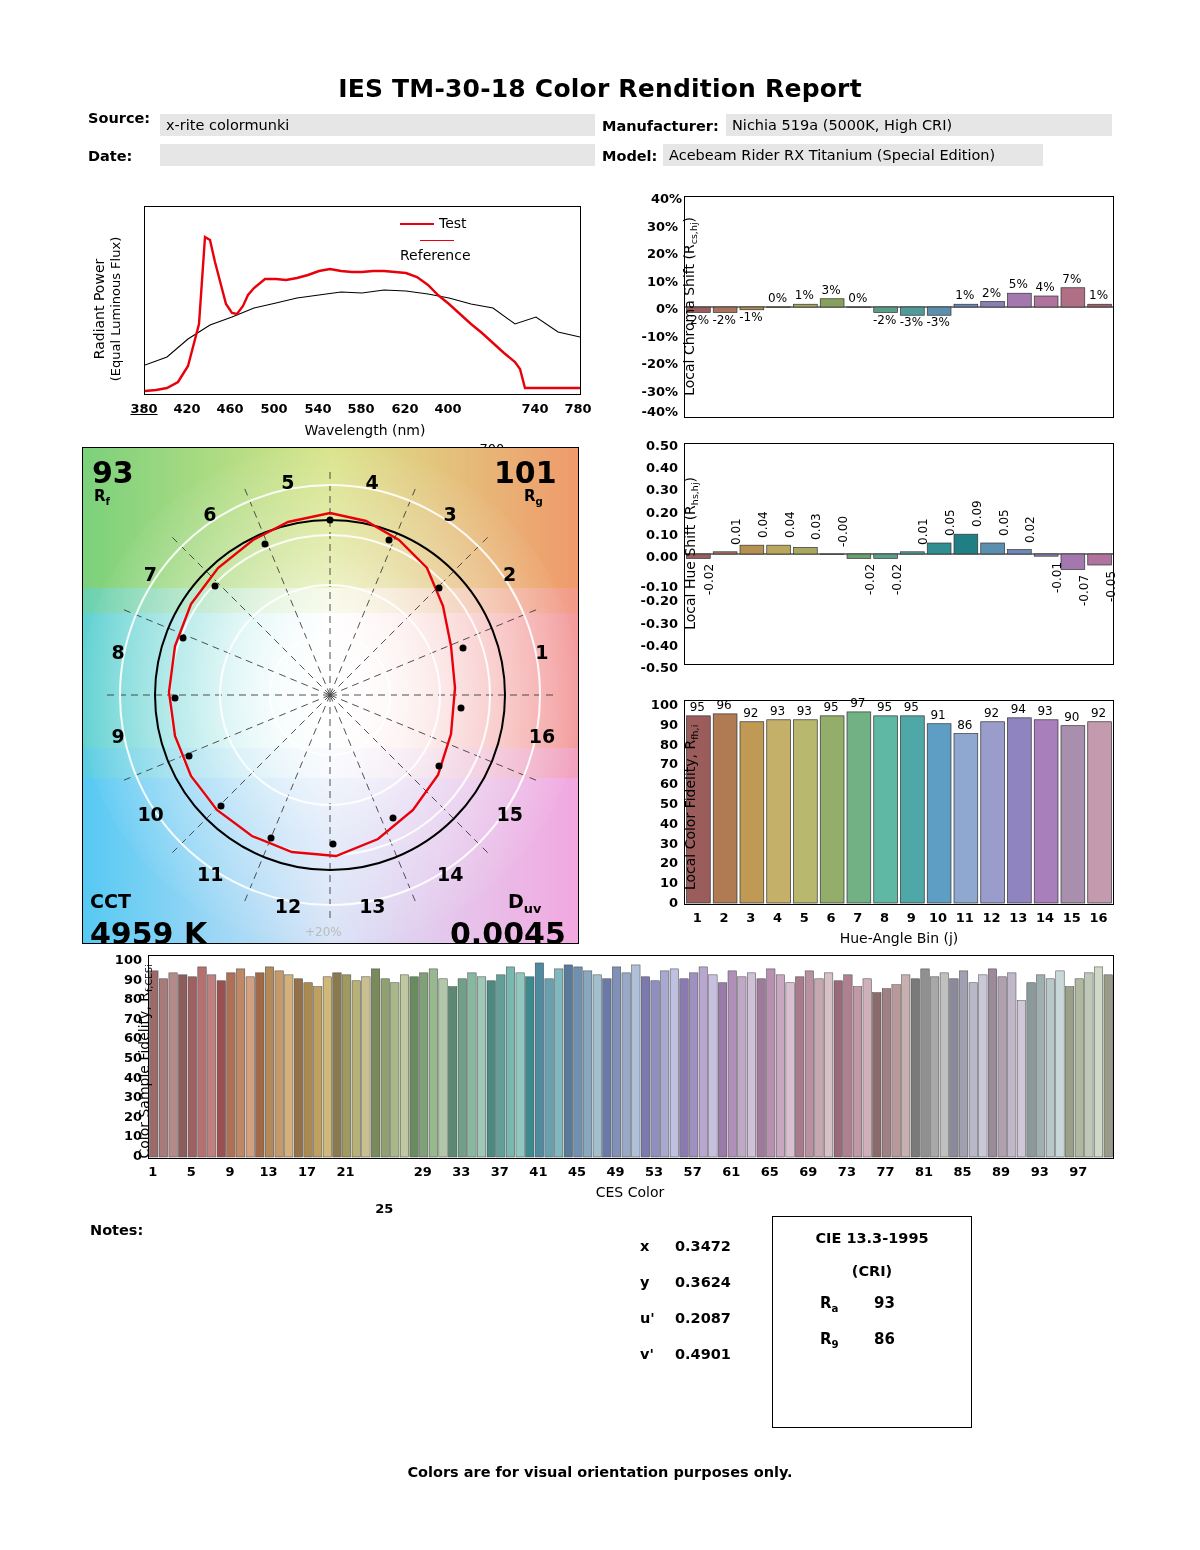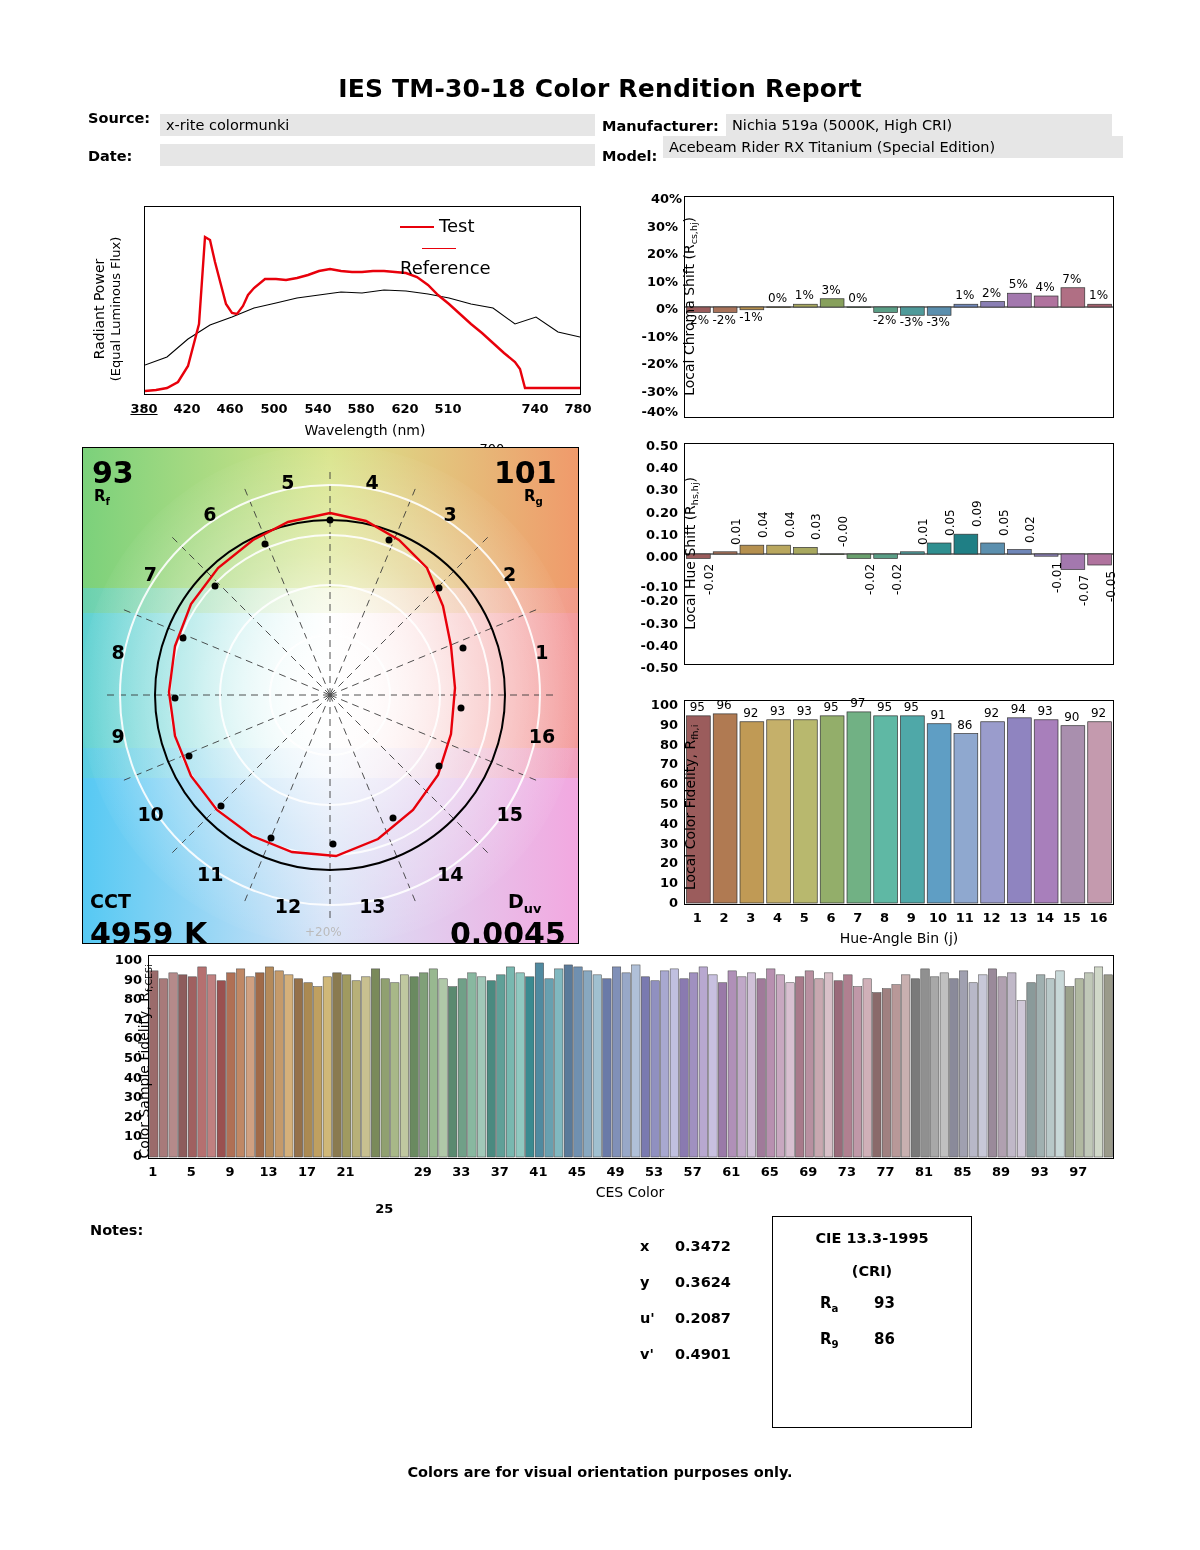--- a/index.html
+++ b/index.html
@@ -35,21 +35,21 @@
   }
   .xlabel { position: absolute; font-size: 14px; text-align: center; }
   .tick { position: absolute; font-size: 13px; }
   .tick.right { text-align: right; }
   .tick.center { text-align: center; }
 
   sub { font-size: 0.68em; }
 
   
   .legend-box {
-    position: absolute; font-size: 18px;
+    position: absolute; font-size: 14px;
   }
   .legend-line { display:inline-block; width: 34px; height: 0; border-top: 2.4px solid #e8000b; vertical-align: middle; margin-right: 5px;}
   .legend-line.ref { border-top: 1.6px solid #e8000b; }
 
   
   .barlabel { position: absolute; font-size: 12px; white-space: nowrap; }
   .barlabel.vert { transform-origin: 0 0; transform: rotate(-90deg); }
 
   
   .cvg-box { position:absolute; border:1px solid #000; overflow:hidden; }
@@ -75,41 +75,41 @@
   <div class="meta-label" style="left:88px; top:110px;">Source:</div>
   <div class="meta-value-box" style="left:160px; top:114px; width:435px;">x-rite colormunki</div>
 
   <div class="meta-label" style="left:88px; top:148px;">Date:</div>
   <div class="meta-value-box" style="left:160px; top:144px; width:435px;"></div>
 
   <div class="meta-label" style="left:602px; top:118px;">Manufacturer:</div>
   <div class="meta-value-box" style="left:726px; top:114px; width:386px;">Nichia 519a (5000K, High CRI)</div>
 
   <div class="meta-label" style="left:602px; top:148px;">Model:</div>
-  <div class="meta-value-box" style="left:663px; top:136px; width:460px;">Acebeam Rider RX Titanium (Special Edition)</div>
+  <div class="meta-value-box" style="left:663px; top:144px; width:380px;">Acebeam Rider RX Titanium (Special Edition)</div>
 
   <div class="panel">
     <div class="axis-box" style="left:144px; top:206px; width:437px; height:189px;">
       <svg width="435" height="187" viewBox="0 0 435 187">
         <polyline fill="none" stroke="#000000" stroke-width="1.1" points="0,158 22,150 43,132 65,118 87,110 109,101 131,96 152,91 174,88 196,85 217,86 239,83 261,84 283,87 304,91 326,97 348,101 370,117 391,110 413,125 435,130"></polyline>
         <polyline fill="none" stroke="#e8000b" stroke-width="2.4" points="0,184 11,183 22,181 33,175 43,159 54,117 60,30 65,33 70,55 76,78 81,97 87,106 92,107 98,99 103,88 109,81 120,72 131,72 141,73 152,71 163,68 174,64 185,62 196,64 207,65 217,65 228,64 239,64 250,65 261,66 272,70 283,78 293,88 304,97 315,107 326,117 337,126 348,136 359,146 370,155 375,162 380,181 391,181 402,181 413,181 424,181 435,181"></polyline>
       </svg>
     </div>
     <div class="ylabel" style="left:-8px; top:293px; width:230px; transform:rotate(-90deg);">
       Radiant Power<br><span style="font-size:13px;">(Equal Luminous Flux)</span>
     </div>
     <div class="xlabel" style="left:220px; top:422px; width:290px;">Wavelength (nm)</div>
     <div class="tick center" style="left:124px; top:401px; width:40px; font-weight:bold;text-decoration:underline;">380</div>
     <div class="tick center" style="left:167px; top:401px; width:40px; font-weight:bold;">420</div>
     <div class="tick center" style="left:210px; top:401px; width:40px; font-weight:bold;">460</div>
     <div class="tick center" style="left:254px; top:401px; width:40px; font-weight:bold;">500</div>
     <div class="tick center" style="left:298px; top:401px; width:40px; font-weight:bold;">540</div>
     <div class="tick center" style="left:341px; top:401px; width:40px; font-weight:bold;">580</div>
     <div class="tick center" style="left:385px; top:401px; width:40px; font-weight:bold;">620</div>
-    <div class="tick center" style="left:428px; top:401px; width:40px; font-weight:bold;">510</div>
+    <div class="tick center" style="left:428px; top:401px; width:40px; font-weight:bold;">400</div>
     <div class="tick center" style="left:472px; top:421px; width:40px; font-weight:normal;margin-top:20px;">700</div>
     <div class="tick center" style="left:515px; top:401px; width:40px; font-weight:bold;">740</div>
     <div class="tick center" style="left:558px; top:401px; width:40px; font-weight:bold;">780</div>
 
     <div class="legend-box" style="left:400px; top:215px;">
       <span class="legend-line"></span><span>Test</span>
       <span style="display:inline-block;width:16px"></span>
       <span class="legend-line ref"></span><span>Reference</span>
     </div>
   </div>

